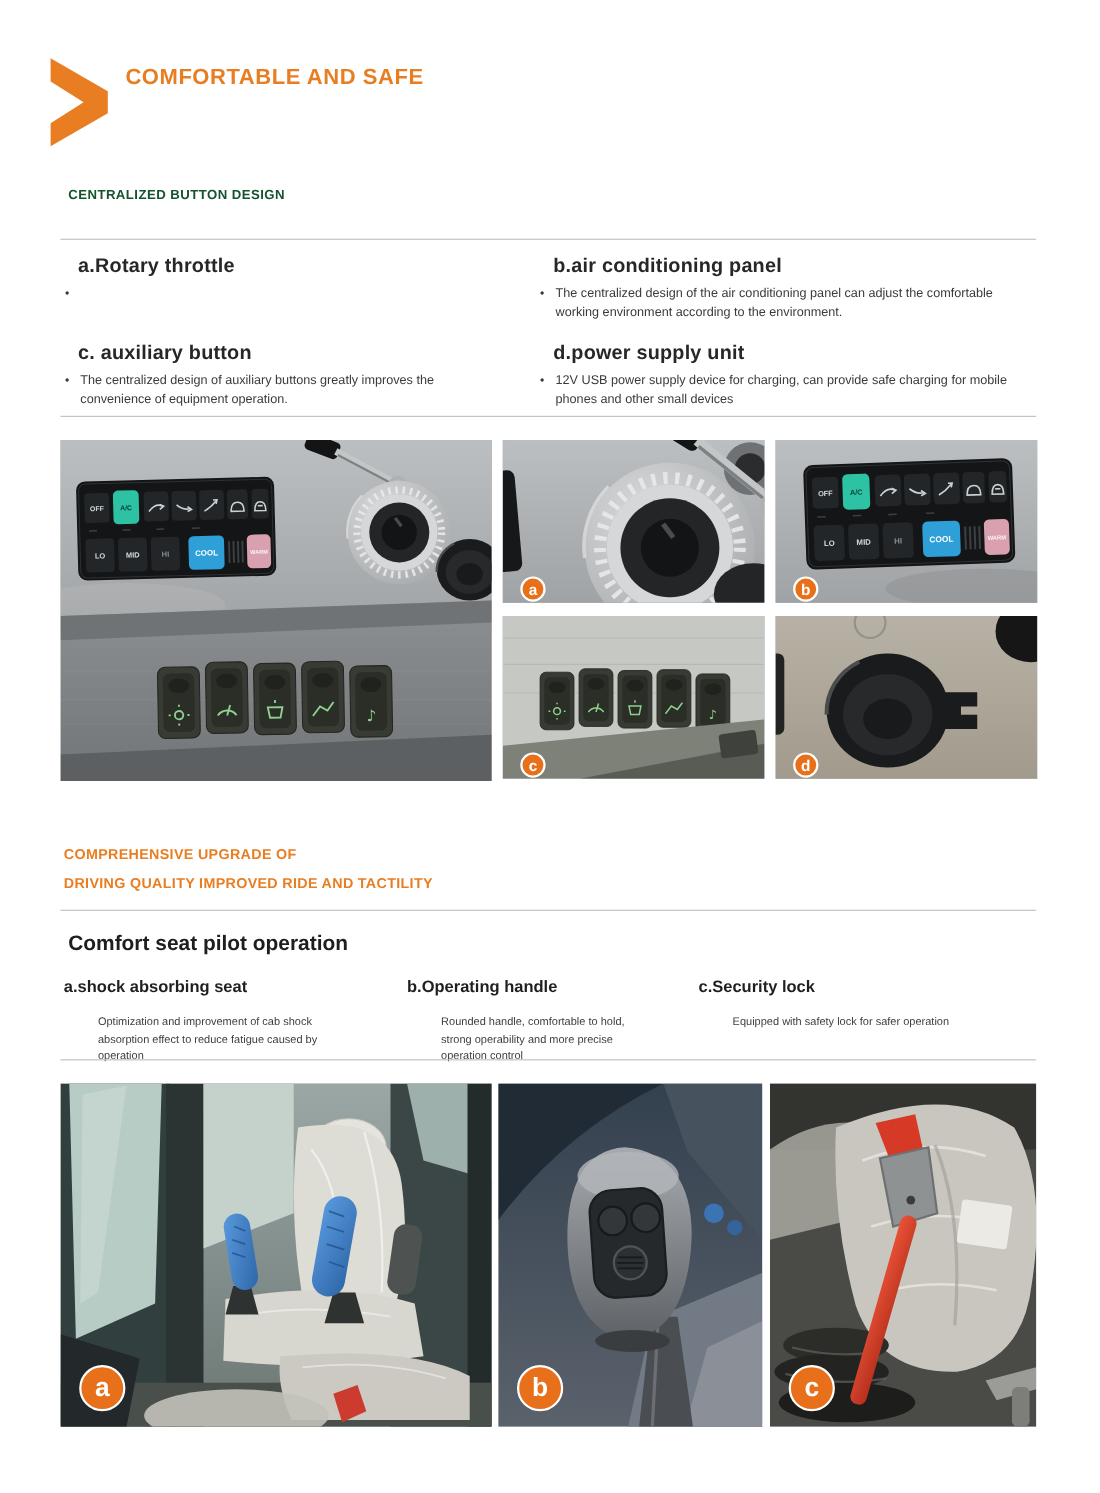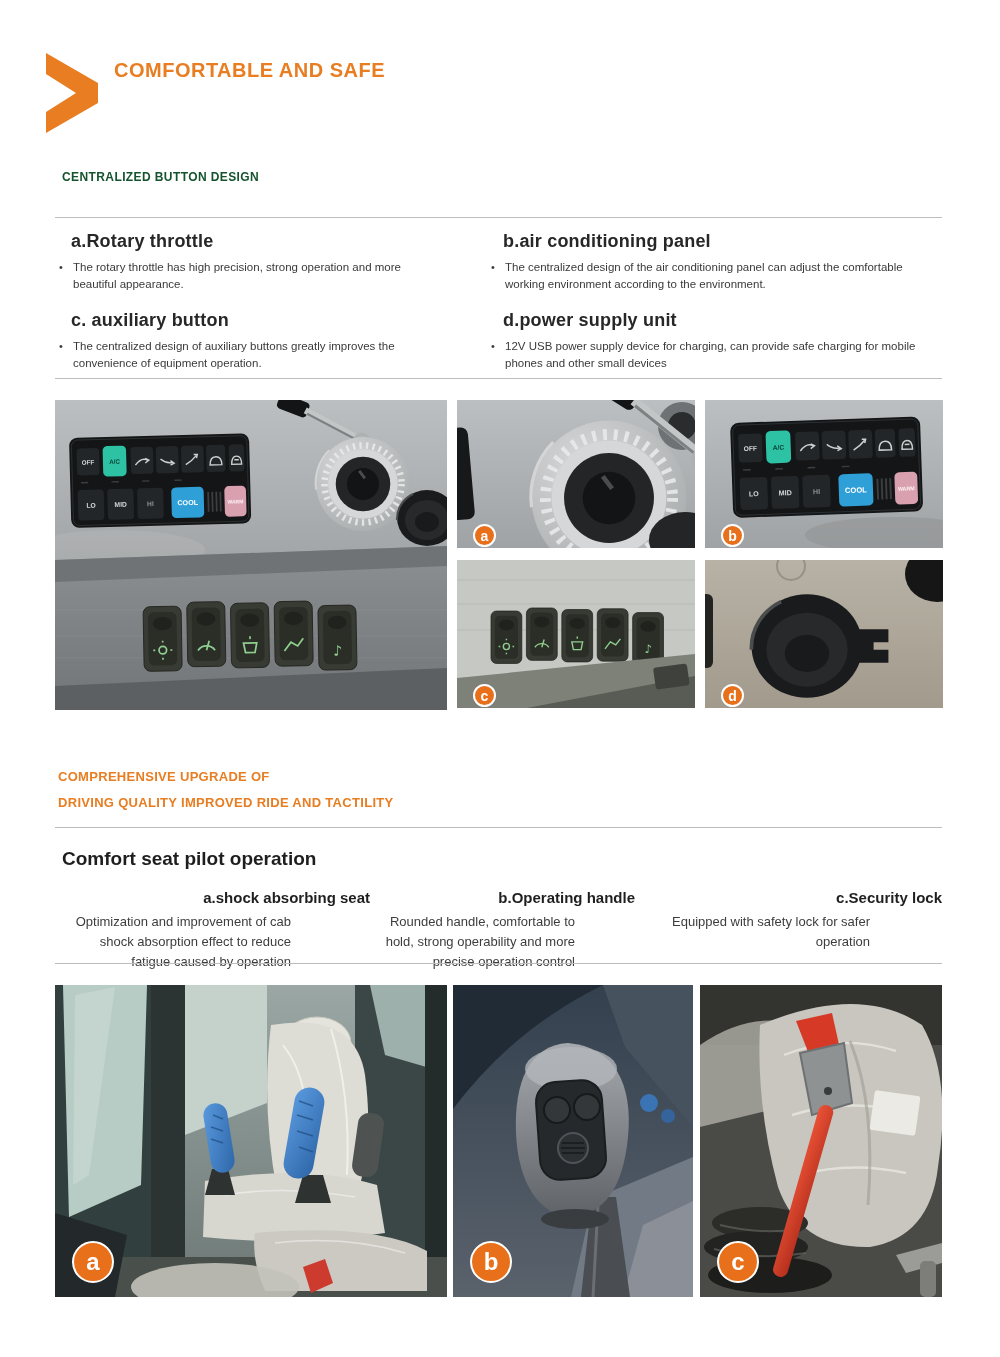--- a/index.html
+++ b/index.html
@@ -32,24 +32,24 @@
   .ph2-a{left:0;top:0;width:392px;height:312px;}
   .ph2-b{left:398px;top:0;width:240px;height:312px;}
   .ph2-c{left:645px;top:0;width:242px;height:312px;}
   .badge{position:absolute;border-radius:50%;background:#E8701A;border:2px solid #ffffff;color:#fff;
          display:flex;align-items:center;justify-content:center;font-weight:bold;box-sizing:border-box;}
   .badge-sm{width:23px;height:23px;left:16px;bottom:1px;font-size:14px;}
   .badge-lg{width:42px;height:42px;left:17px;bottom:14px;font-size:24px;}
   
   .s2-heading{left:58px;top:764px;font-size:13px;font-weight:bold;color:#E87D21;line-height:26px;letter-spacing:.3px;}
   .s2-sub{left:62px;top:848px;font-size:19px;font-weight:bold;color:#1e1e1e;text-align:center;}
-  .features2{left:58px;top:889px;width:884px;display:flex;text-align:right;}
+  .features2{left:58px;top:889px;width:884px;display:flex;}
   .f2{padding:0;}
   .f2 h4{margin:0 0 6px 0;font-size:15px;font-weight:bold;color:#1f1f1f;}
-  .f2 p{margin:0;font-size:13px;color:#3d3d3d;line-height:1.55;padding-left:15px;}
+  .f2 p{margin:16px;font-size:10px;color:#3d3d3d;line-height:1.55;padding-left:15px;}
   .f2-1{width:312px;} .f2-1 p{max-width:218px;}
   .f2-2{width:265px;} .f2-2 p{max-width:190px;}
   .f2-3{flex:1;} .f2-3 p{max-width:220px;}
 </style>
 </head>
 <body>
 
 <svg class="abs brand-chevron" viewBox="0 0 64 90">
   <path d="M6,5 L58,35 L58,55 L6,85 L6,64 L36,45 L6,26 Z" fill="#E87D21"></path>
 </svg>
@@ -58,21 +58,20 @@
 </div>
 
 <div class="abs s1-heading">CENTRALIZED BUTTON DESIGN</div>
 <div class="abs divider d1"></div>
 
 <div class="abs features1">
   <div class="feat colA">
     <h3>a.Rotary throttle</h3>
     <div class="bullet">
       <span class="dot">•</span>
-      <span class="txt">The rotary throttle has high precision, strong operation and more beautiful appearance.</span>
     </div>
   </div>
   <div class="feat colB">
     <h3>b.air conditioning panel</h3>
     <div class="bullet">
       <span class="dot">•</span>
       <span class="txt">The centralized design of the air conditioning panel can adjust the comfortable working environment according to the environment.</span>
     </div>
   </div>
   <div class="feat colA">

